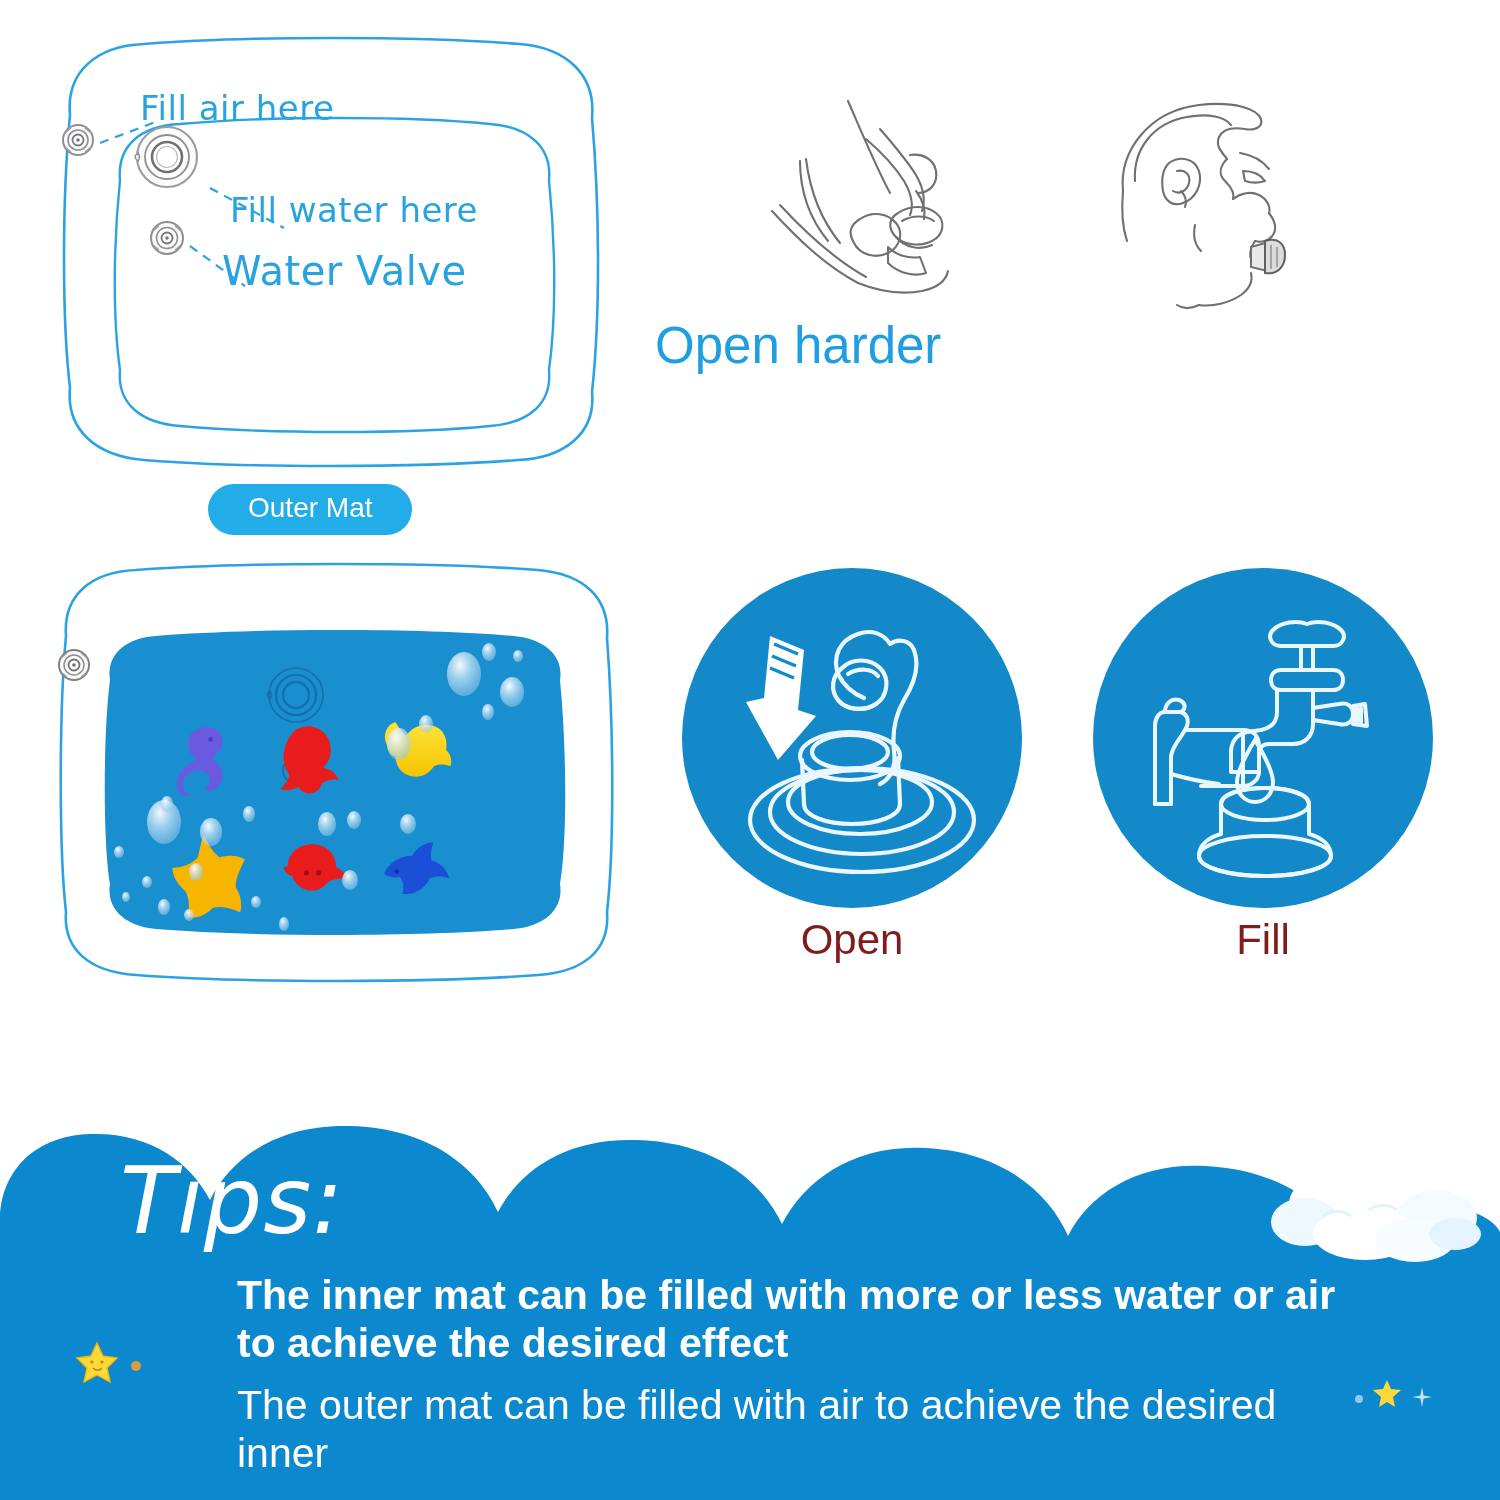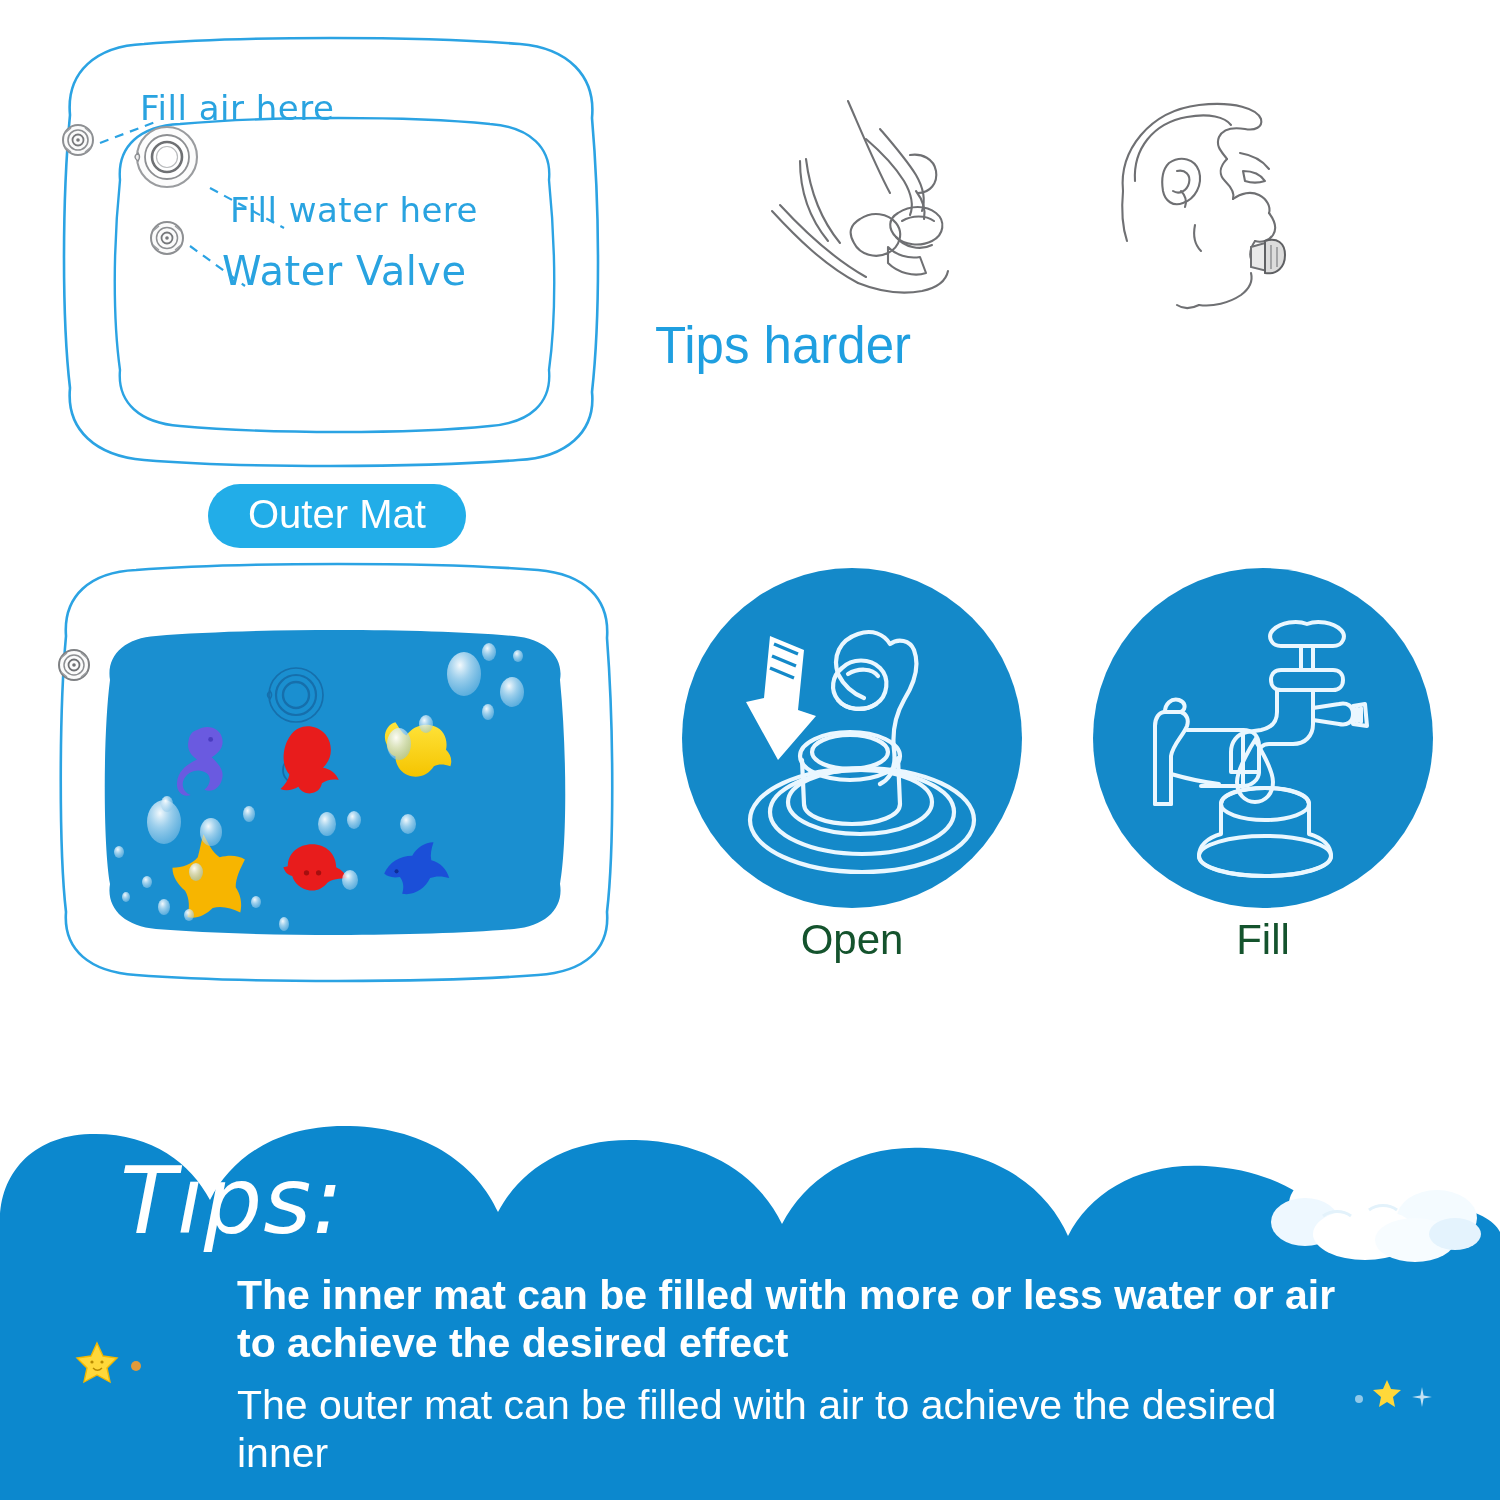--- a/index.html
+++ b/index.html
@@ -39,21 +39,21 @@
   .label-fill-air   { left: 140px; top: 88px;  font-size: 34px; }
   .label-fill-water { left: 230px; top: 190px; font-size: 34px; }
   .label-water-valve{ left: 222px; top: 248px; font-size: 40px; }
 
   
   .pill {
     position: absolute;
     background: #22ade8;
     color: #ffffff;
     border-radius: 999px;
-    font-size: 40px;
+    font-size: 28px;
     padding: 9px 40px 13px 40px;
     text-align: center;
     line-height: 1.05;
     font-family: "Liberation Sans", sans-serif;
   }
   .pill-outer { left: 208px; top: 484px; }
   .pill-inner { left: 208px; top: 1002px; }
 
   
   .sketch-caption {
@@ -69,21 +69,21 @@
 
   
   .circle-wrap { position: absolute; }
   .circle {
     position: absolute;
     border-radius: 50%;
     background: #1489c9;
   }
   .circle-caption {
     position: absolute;
-    color: #14532d;
+    color: #7f1d1d;
     font-size: 42px;
     text-align: center;
     width: 340px;
     font-family: "Liberation Sans", sans-serif;
   }
 
   
   #tips-panel {
     position: absolute;
     left: 0;
@@ -301,21 +301,21 @@
       <path d="M10,110 C34,136 64,164 96,182"></path>
       <path d="M88,188 C108,196 130,200 152,196 C166,193 176,186 178,176"></path>
       <path d="M128,118 C140,110 156,110 166,118 C176,126 174,140 162,146 C150,152 134,150 126,142 C118,134 118,124 128,118 Z"></path>
       <path d="M132,126 C142,120 156,120 164,126"></path>
       <path d="M126,142 C134,152 150,156 162,150"></path>
       <path d="M118,152 C126,160 138,164 150,162 L156,178 C144,182 128,178 118,168 Z"></path>
       <path d="M90,124 C102,116 118,118 126,128 C134,138 130,152 118,158 C106,164 90,160 84,148 C78,138 80,130 90,124 Z"></path>
       <path d="M146,96 C152,104 156,114 154,124"></path>
     </g>
   </svg>
-  <div class="sketch-caption cap-pinch">Tips harder</div>
+  <div class="sketch-caption cap-pinch">Open harder</div>
 
   <svg class="abs" style="left:1095px; top:95px; width:250px; height:215px;" viewBox="0 0 250 215">
     <g fill="none" stroke="#6f7073" stroke-width="2.1" stroke-linejoin="round" stroke-linecap="round">
 
       <path d="M28,96 C24,56 54,16 104,10 C140,6 162,14 166,24
                C168,32 160,36 150,34 C138,32 128,34 124,42
                C120,52 128,58 132,64"></path>
       <path d="M28,96 C26,118 28,134 32,146"></path>
       <path d="M40,86 C38,54 58,28 92,22 C114,18 130,22 136,30"></path>
 

